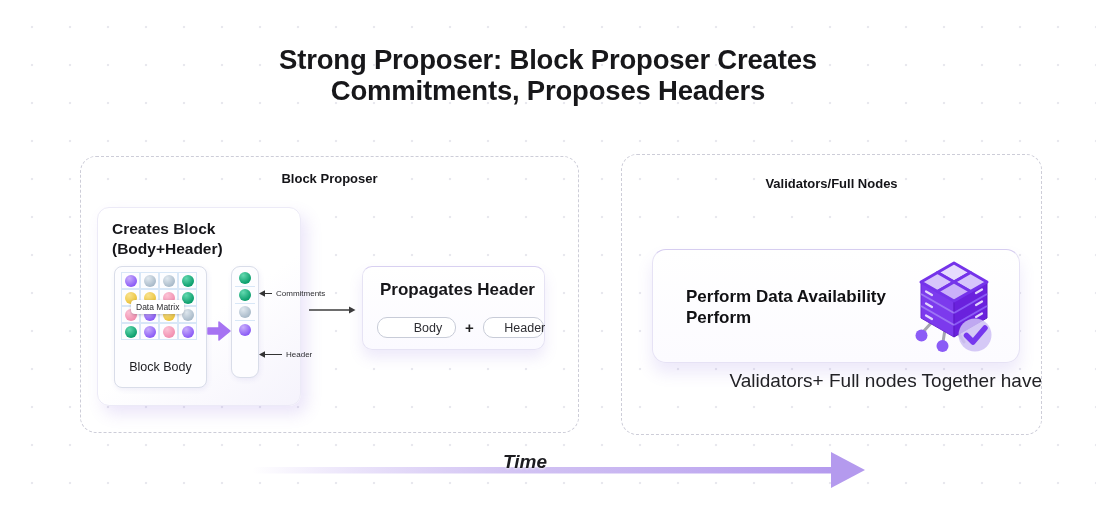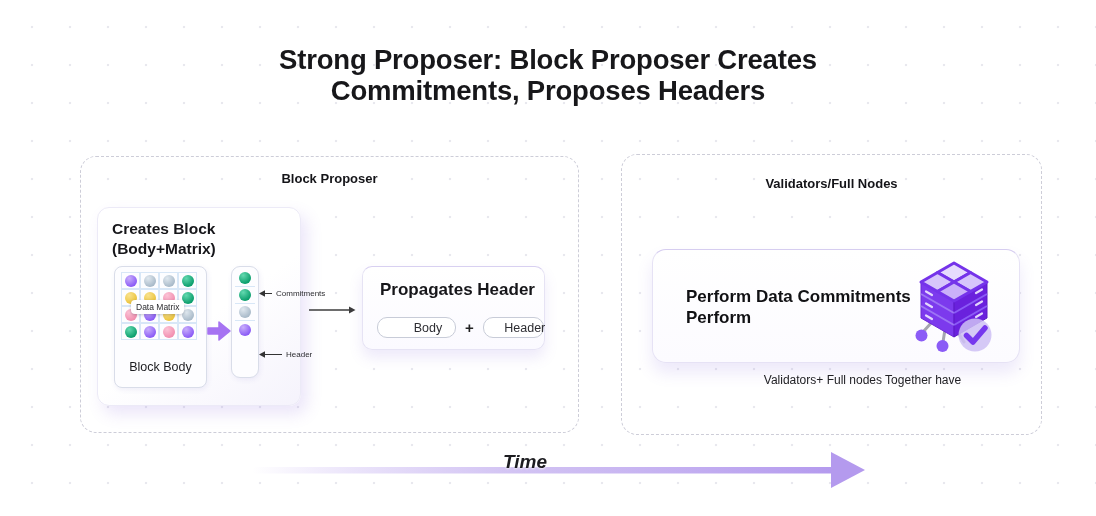--- a/index.html
+++ b/index.html
@@ -56,43 +56,43 @@
   .pill { height:21px; border:1px solid #c8ccd8; border-radius:10px; background:#fff;
     display:flex; align-items:center; justify-content:center; font-size:12.5px; color:#2e2e33;padding-left:23px; }
   .pill-body { width:79px; } .pill-header { width:61px; }
   .plus-sign { margin:0 9px; font-size:15px; font-weight:600; color:#222; }
 
   .das-card { left:652px; top:249px; width:368px; height:114px; border-radius:14px;
     background:linear-gradient(180deg,#ffffff,#fcfbff); border:1px solid #e6e2f5; border-top-color:#d6cdf0;
     box-shadow:0 10px 16px rgba(130,100,220,.14); }
   .das-text { left:33px; top:36px; font-size:17px; font-weight:700; line-height:21px; color:#111114; }
   .cube-icon { left:251px; top:8px; }
-  .validators-caption { left:652px; top:371px; width:421px; text-align:center;
-    font-size:12px; line-height:19px; color:#222226; }
+  .validators-caption { left:621px; top:371px; width:421px; text-align:right;
+    font-size:19px; line-height:19px; color:#222226; }
 
   .time-label { left:480px; top:451px; width:90px; text-align:center; font-size:19px; font-weight:700; color:#1c1c20;
     text-shadow:0 0 3px #fff, 0 0 3px #fff; z-index:2;font-style:italic; }
 </style>
 </head>
 <body>
 
 <div class="canvas">
 
   <div class="abs main-title">
     <div>Strong Proposer: Block Proposer Creates</div>
     <div>Commitments, Proposes Headers</div>
   </div>
 
   <div class="abs dashed-box" style="left:80px; top:156px; width:499px; height:277px;"></div>
   <div class="abs section-label" style="left:80px; top:171px; width:499px;">Block Proposer</div>
 
   <div class="abs card creates-card">
     <div class="abs creates-heading">
       <div>Creates Block</div>
-      <div>(Body+Matrix)</div>
+      <div>(Body+Header)</div>
     </div>
   </div>
 
   <div class="abs blockbody-card"></div>
   <div class="abs bb-grid">
       <div class="cell">
         <div class="dot dot-purple"></div>
       </div>
       <div class="cell">
         <div class="dot dot-gray"></div>
@@ -191,21 +191,21 @@
       <div class="plus-sign">+</div>
       <div class="pill pill-header">Header</div>
     </div>
   </div>
 
   <div class="abs dashed-box" style="left:621px; top:154px; width:421px; height:281px;"></div>
   <div class="abs section-label" style="left:621px; top:176px; width:421px;">Validators/Full Nodes</div>
 
   <div class="abs das-card">
     <div class="abs das-text">
-      <div>Perform Data Commitments</div>
+      <div>Perform Data Availability</div>
       <div>Perform</div>
     </div>
     <svg class="abs cube-icon" width="100" height="100" viewBox="0 0 100 100">
 
       <line x1="28" y1="64" x2="19" y2="74" stroke="#a5a5b0" stroke-width="3" stroke-linecap="round"></line>
       <line x1="41" y1="71.5" x2="39" y2="84" stroke="#a5a5b0" stroke-width="3" stroke-linecap="round"></line>
       <line x1="55" y1="76" x2="60" y2="84" stroke="#a5a5b0" stroke-width="3" stroke-linecap="round"></line>
       <circle cx="17.5" cy="77.5" r="6" fill="#8b5cf6"></circle>
       <circle cx="38.5" cy="88" r="6" fill="#8b5cf6"></circle>
 

